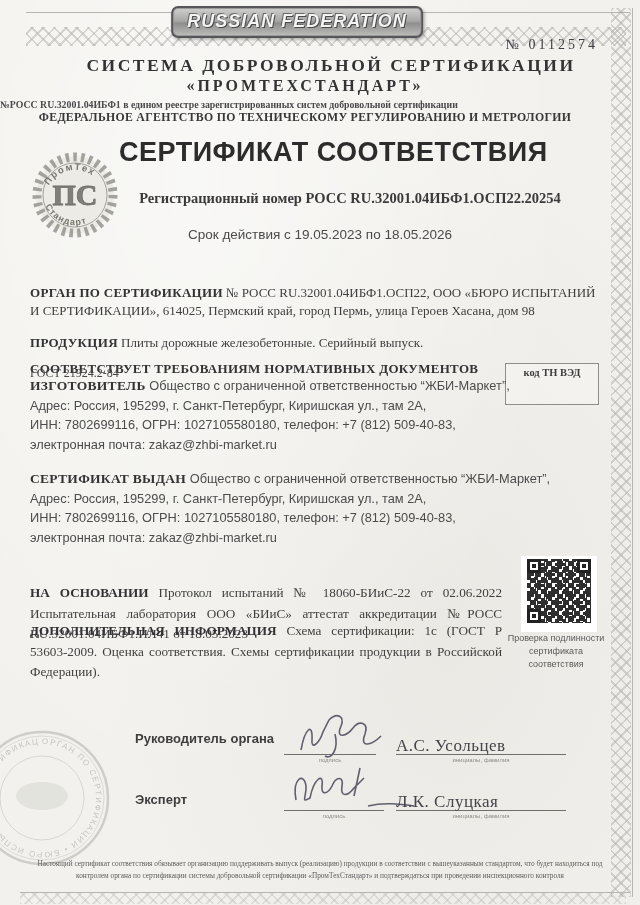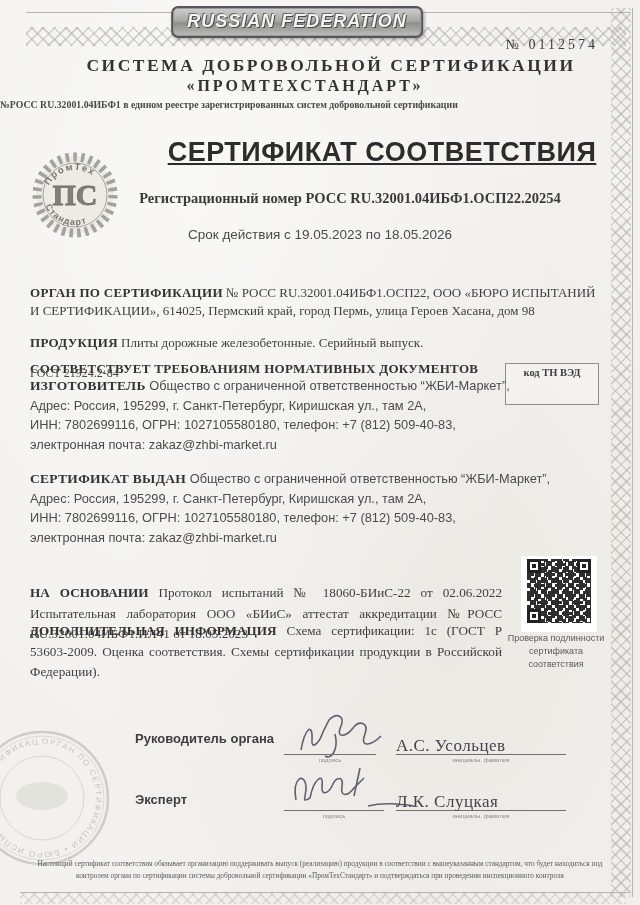--- a/index.html
+++ b/index.html
@@ -39,23 +39,23 @@
     text-shadow:1px 1px 0 #4a4a4e, -1px -1px 0 #6a6a6e;white-space:nowrap;
   }
   .cert-no{position:absolute;top:37px;right:42px;font-size:14px;letter-spacing:3px;color:#3d3d44;}
 
   .sys1{position:absolute;top:55px;left:0;width:610px;text-align:center;font-weight:bold;font-size:17.5px;letter-spacing:2.5px;color:#333;padding-left:26px;}
   .sys2{position:absolute;top:77px;left:0;width:610px;text-align:center;font-weight:bold;font-size:16px;letter-spacing:3px;color:#333;}
   .registry{position:absolute;top:99px;left:0;width:610px;font-weight:bold;font-size:9.8px;color:#4a4a4a;}
   .agency{position:absolute;top:110px;left:0;width:610px;text-align:center;font-weight:bold;font-size:11.8px;letter-spacing:.3px;color:#383838;}
 
   .title{
-    position:absolute;top:137px;left:132px;width:500px;text-align:center;
+    position:absolute;top:137px;left:119px;width:500px;
     font-family:"Liberation Sans", sans-serif;font-weight:bold;font-size:27px;
-    letter-spacing:.5px;color:#2c2c2c;text-decoration:underline;
+    letter-spacing:.5px;color:#2c2c2c;
   }
   .regline{position:absolute;top:190px;left:110px;width:480px;text-align:center;font-weight:bold;font-size:14.5px;color:#3a3a3a;}
   .validity{position:absolute;top:227px;left:80px;width:480px;text-align:center;font-family:"Liberation Sans", sans-serif;font-size:13.5px;color:#4a4a4a;}
 
   
   .logo{position:absolute;left:28px;top:148px;width:94px;height:94px;}
 
   
   .sec{position:absolute;left:30px;width:572px;font-size:13px;line-height:1.38;color:#3f3f3f;}
   .sec .lbl{font-weight:bold;letter-spacing:.3px;color:#333;}
@@ -132,20 +132,21 @@
   <div class="band band-bottom"></div>
 
   <div class="badge">
     <span>RUSSIAN FEDERATION</span>
   </div>
   <div class="cert-no">№ 0112574</div>
 
   <div class="sys1">СИСТЕМА ДОБРОВОЛЬНОЙ СЕРТИФИКАЦИИ</div>
   <div class="sys2">«ПРОМТЕХСТАНДАРТ»</div>
   <div class="registry">№РОСС RU.32001.04ИБФ1 в едином реестре зарегистрированных систем добровольной сертификации</div>
+  <div class="agency">ФЕДЕРАЛЬНОЕ АГЕНТСТВО ПО ТЕХНИЧЕСКОМУ РЕГУЛИРОВАНИЮ И МЕТРОЛОГИИ</div>
 
   <div class="title">СЕРТИФИКАТ СООТВЕТСТВИЯ</div>
   <div class="regline">Регистрационный номер РОСС RU.32001.04ИБФ1.ОСП22.20254</div>
   <div class="validity">Срок действия с 19.05.2023 по 18.05.2026</div>
 
   <div class="logo">
     <svg width="94" height="94" viewBox="0 0 94 94">
       <circle cx="47" cy="47" r="39" fill="#edebe5" stroke="none"></circle>
       <circle cx="47" cy="47" r="38" fill="none" stroke="#8f8f8a" stroke-width="9" stroke-dasharray="3.5 4.2" opacity=".8"></circle>
       <circle cx="47" cy="47" r="32" fill="none" stroke="#9a9a94" stroke-width="1" opacity=".9"></circle>

